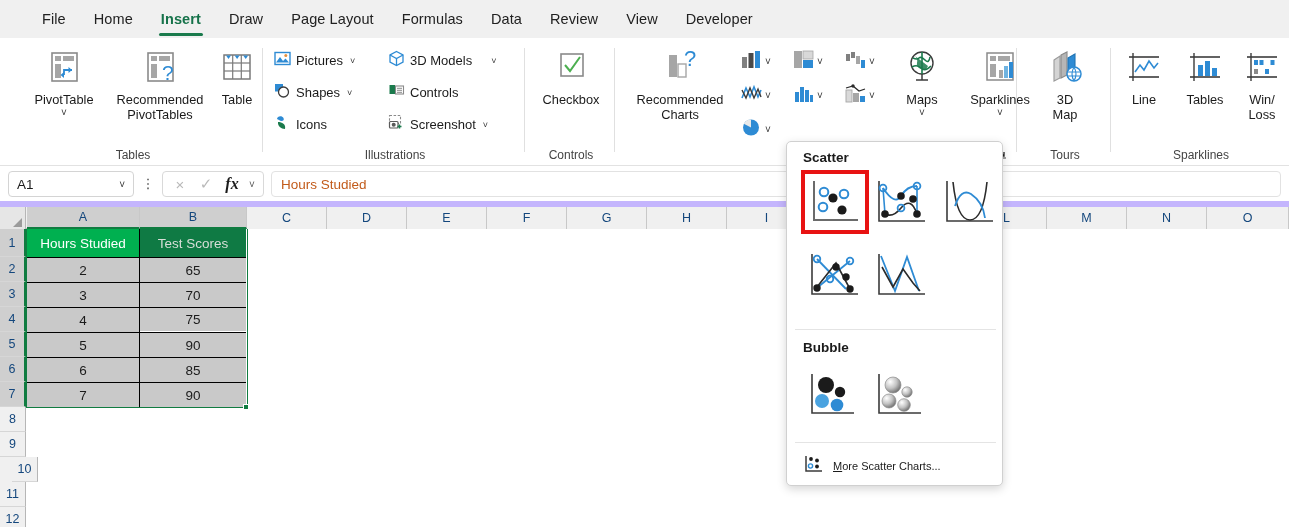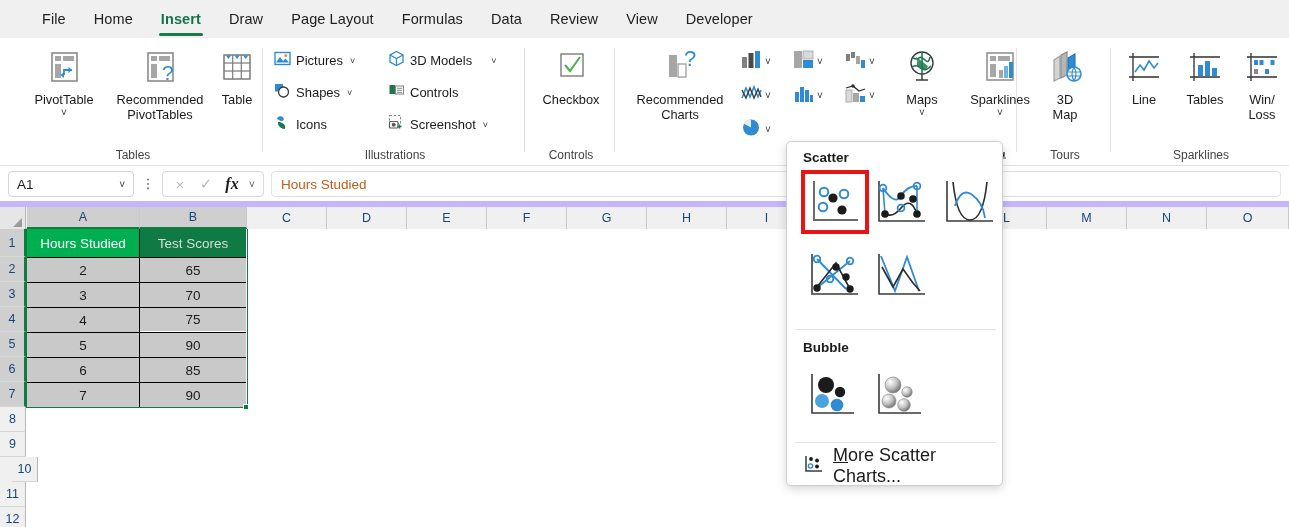--- a/index.html
+++ b/index.html
@@ -173,21 +173,21 @@
   }
   .dd-item.sel::after {
     content:""; position:absolute; left:-3px; top:-3px; right:-3px; bottom:-3px;
     border:4px solid #e81313; box-sizing:border-box;
   }
   .dd-div { position:absolute; left:8px; width:201px; height:1px; background:#e4e4e4; }
   .dd-more {
     position:absolute; left:1px; right:1px; height:30px;
     display:flex; align-items:center; gap:10px; padding-left:16px; cursor:default;
   }
-  .dd-more .mlbl { font-size:18px; color:#1b1b1b; }
+  .dd-more .mlbl { font-size:11px; color:#1b1b1b; }
   .dd-more .mlbl u { text-decoration:underline; }
 </style>
 </head>
 <body>
 
 <div class="app">
 
   <div class="tabbar">
     <div class="tab">File</div>
     <div class="tab">Home</div>

